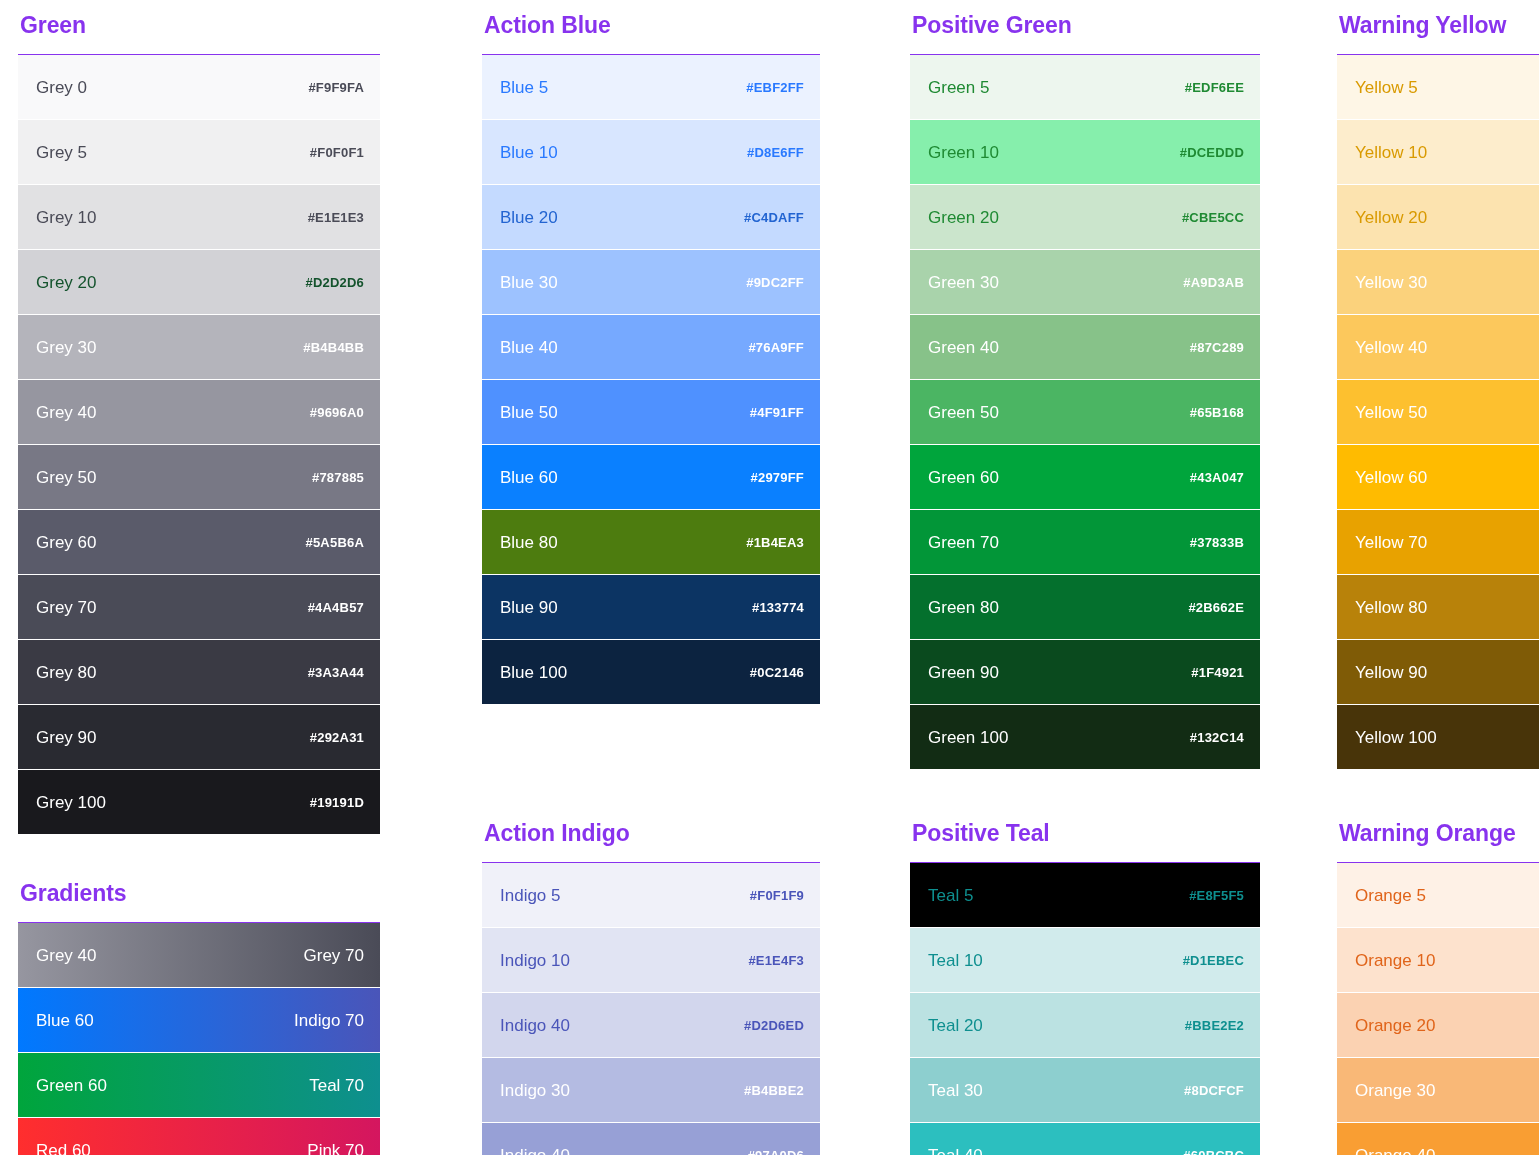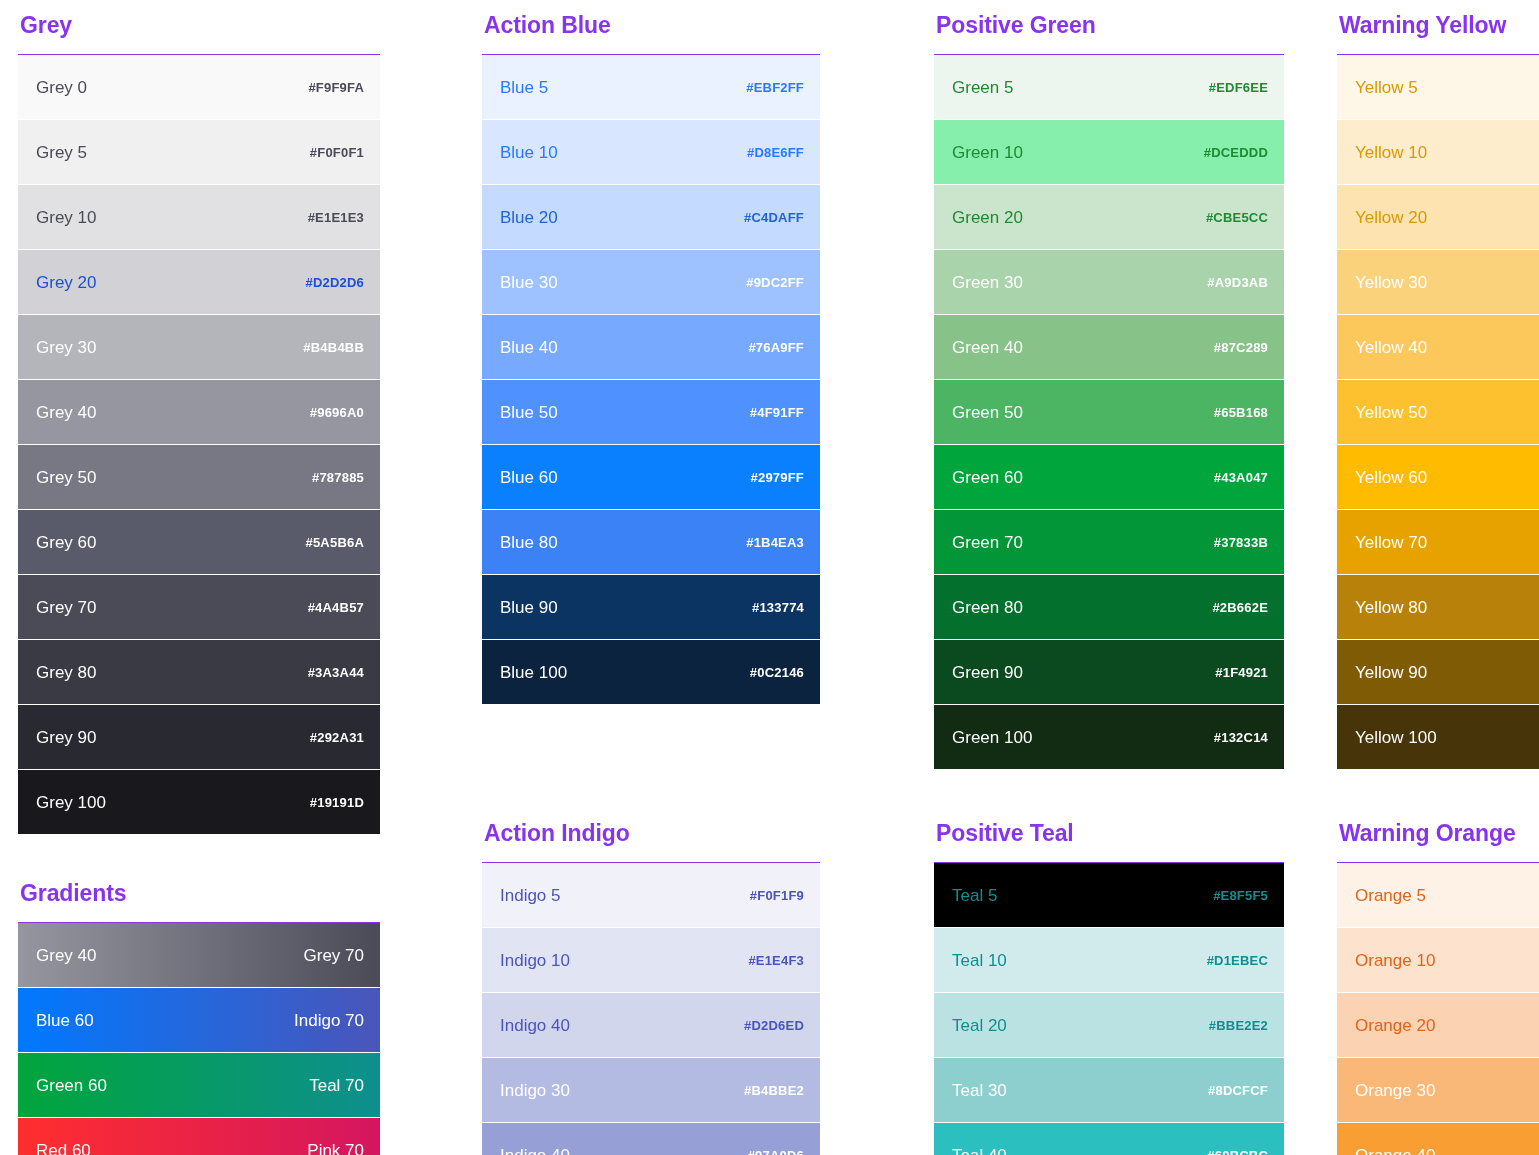--- a/index.html
+++ b/index.html
@@ -22,21 +22,21 @@
     overflow: hidden;
   }
 
   
   .col {
     position: absolute;
     width: 362px;
   }
   .col-1 { left: 18px;   }
   .col-2 { left: 458px; padding-left: 24px;  }
-  .col-3 { left: 922px; padding-left: 12px;  }
+  .col-3 { left: 898px; padding-left: 12px;  }
   .col-4 { left: 1337px; }
 
   
   .group-title {
     font-size: 23px;
     font-weight: bold;
     color: #8833EE;
     letter-spacing: -0.1px;
     line-height: 1;
     margin: 0;
@@ -90,36 +90,36 @@
     font-size: 17px;
     line-height: 1;
     white-space: nowrap;
   }
 </style>
 </head>
 <body>
 
 <div id="page">
     <div class="col col-1" style="top: 14px;">
-      <div class="group-title">Grey</div>
+      <div class="group-title">Green</div>
       <div class="group-rule" style="background: rgb(136, 51, 238);"></div>
       <div class="swatches">
         <div class="swatch" style="background: rgb(249, 249, 250); color: rgb(74, 75, 87);">
           <span class="sw-name">Grey 0</span>
           <span class="sw-hex">#F9F9FA</span>
         </div>
         <div class="swatch" style="background: rgb(240, 240, 241); color: rgb(74, 75, 87);">
           <span class="sw-name">Grey 5</span>
           <span class="sw-hex">#F0F0F1</span>
         </div>
         <div class="swatch" style="background: rgb(225, 225, 227); color: rgb(74, 75, 87);">
           <span class="sw-name">Grey 10</span>
           <span class="sw-hex">#E1E1E3</span>
         </div>
-        <div class="swatch" style="background: rgb(210, 210, 214); color: #1d4ed8;">
+        <div class="swatch" style="background: rgb(210, 210, 214); color: #14532d;">
           <span class="sw-name">Grey 20</span>
           <span class="sw-hex">#D2D2D6</span>
         </div>
         <div class="swatch" style="background: rgb(180, 180, 187); color: rgb(255, 255, 255);">
           <span class="sw-name">Grey 30</span>
           <span class="sw-hex">#B4B4BB</span>
         </div>
         <div class="swatch" style="background: rgb(150, 150, 160); color: rgb(255, 255, 255);">
           <span class="sw-name">Grey 40</span>
           <span class="sw-hex">#9696A0</span>
@@ -197,21 +197,21 @@
           <span class="sw-hex">#76A9FF</span>
         </div>
         <div class="swatch" style="background: rgb(79, 145, 255); color: rgb(255, 255, 255);">
           <span class="sw-name">Blue 50</span>
           <span class="sw-hex">#4F91FF</span>
         </div>
         <div class="swatch" style="background: rgb(10, 128, 255); color: rgb(255, 255, 255);">
           <span class="sw-name">Blue 60</span>
           <span class="sw-hex">#2979FF</span>
         </div>
-        <div class="swatch" style="background: #3b82f6; color: rgb(255, 255, 255);">
+        <div class="swatch" style="background: #4d7c0f; color: rgb(255, 255, 255);">
           <span class="sw-name">Blue 80</span>
           <span class="sw-hex">#1B4EA3</span>
         </div>
         <div class="swatch" style="background: rgb(12, 52, 99); color: rgb(255, 255, 255);">
           <span class="sw-name">Blue 90</span>
           <span class="sw-hex">#133774</span>
         </div>
         <div class="swatch" style="background: rgb(12, 35, 64); color: rgb(255, 255, 255);">
           <span class="sw-name">Blue 100</span>
           <span class="sw-hex">#0C2146</span>

